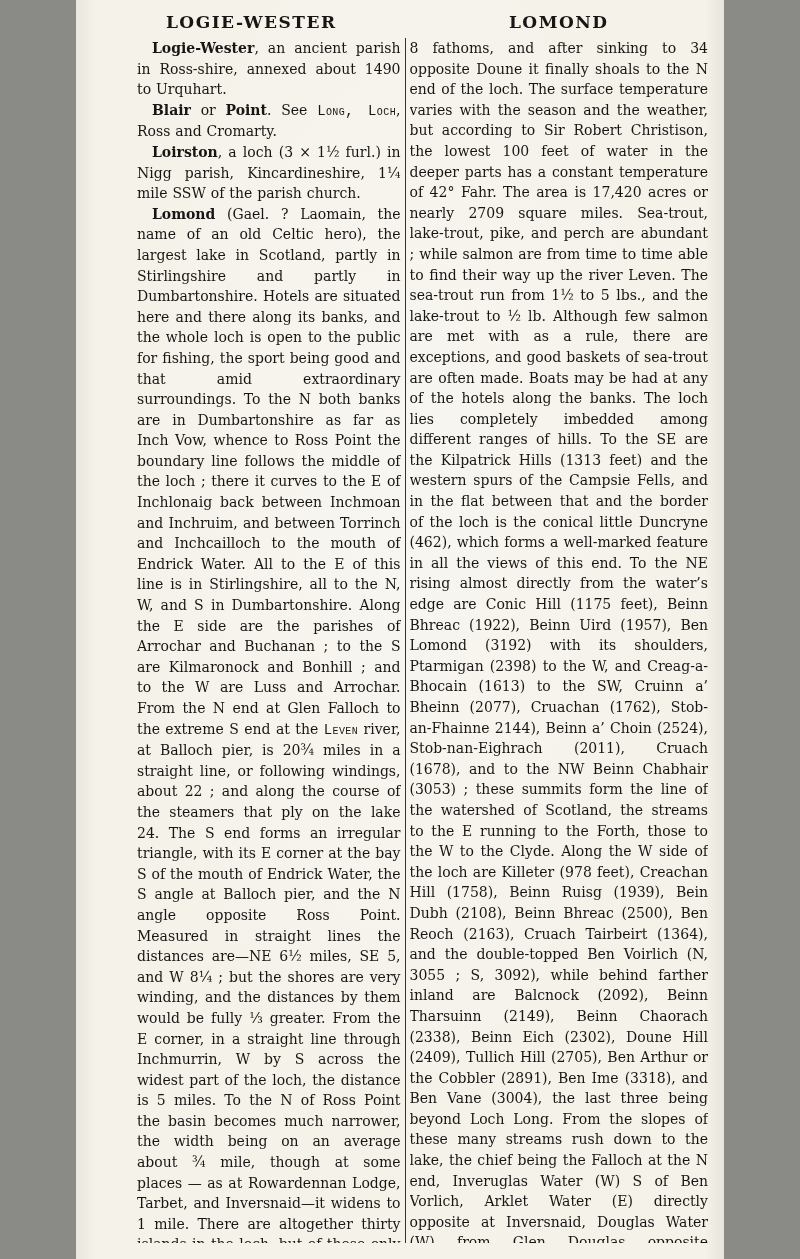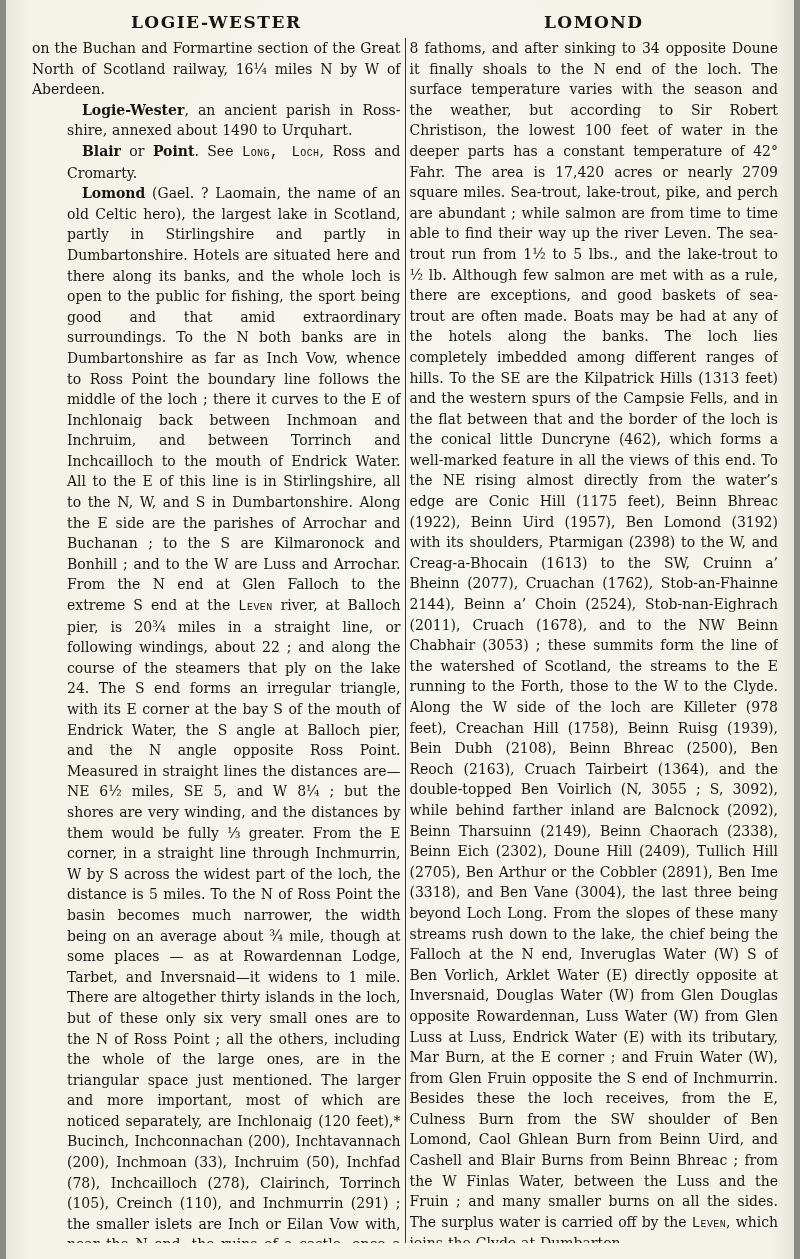--- a/index.html
+++ b/index.html
@@ -2,21 +2,21 @@
 <html lang="en"><head>
 <meta charset="utf-8">
 <style>
   html,body{margin:0;padding:0;}
   body{
     background:#8a8a86;
     font-family:"DejaVu Serif","Liberation Serif",serif;
   }
   .sheet{
     position:relative;
-    width:788px;height:1259px;
+    width:648px;height:1259px;
     margin:0 auto;
     background:#f5f2ea;
     background-image:radial-gradient(ellipse at 50% 40%, rgba(255,255,255,.35) 0%, rgba(0,0,0,0) 60%),
                      linear-gradient(90deg, rgba(0,0,0,.05) 0%, rgba(0,0,0,0) 3%, rgba(0,0,0,0) 97%, rgba(0,0,0,.06) 100%);
     color:#181614;
     overflow:hidden;
     box-sizing:border-box;
     padding:12px 16px 0 26px;
   }
   .heads{display:flex;}
@@ -65,23 +65,23 @@
 <div class="sheet" style="background-color: rgb(245, 242, 234); color: rgb(24, 22, 20);">
   <div class="heads">
     <div class="head">LOGIE-WESTER</div>
     <div class="gap"></div>
     <div class="head">LOMOND</div>
   </div>
 
   <div class="cols">
     <div class="col">
       <div id="col-left-body">
-          <p class="para"><span>on the Buchan and Formartine section of the Great North of Scotland railway, 16¼ miles N by W of Aberdeen.</span></p>
           <p class="para indent"><span class="b">Logie-Wester</span><span>, an ancient parish in Ross-shire, annexed about 1490 to Urquhart.</span></p>
           <p class="para indent"><span class="b">Blair</span><span> or </span><span class="b">Point</span><span>.  See </span><span class="sc">Long, Loch</span><span>, Ross and Cromarty.</span></p>
+          <p class="para indent"><span class="b">Loirston</span><span>, a loch (3 × 1½ furl.) in Nigg parish, Kincardineshire, 1¼ mile SSW of the parish church.</span></p>
           <p class="para indent"><span class="b">Lomond</span><span> (Gael. ? </span><span class="i">Laomain</span><span>, the name of an old Celtic hero), the largest lake in Scotland, partly in Stirlingshire and partly in Dumbartonshire.  Hotels are situated here and there along its banks, and the whole loch is open to the public for fishing, the sport being good and that amid extraordinary surroundings.  To the N both banks are in Dumbartonshire as far as Inch Vow, whence to Ross Point the boundary line follows the middle of the loch ; there it curves to the E of Inchlonaig back between Inchmoan and Inchruim, and between Torrinch and Inchcailloch to the mouth of Endrick Water.  All to the E of this line is in Stirlingshire, all to the N, W, and S in Dumbartonshire.  Along the E side are the parishes of Arrochar and Buchanan ; to the S are Kilmaronock and Bonhill ; and to the W are Luss and Arrochar.  From the N end at Glen Falloch to the extreme S end at the </span><span class="sc">Leven</span><span> river, at Balloch pier, is 20¾ miles in a straight line, or following windings, about 22 ; and along the course of the steamers that ply on the lake 24.  The S end forms an irregular triangle, with its E corner at the bay S of the mouth of Endrick Water, the S angle at Balloch pier, and the N angle opposite Ross Point.  Measured in straight lines the distances are—NE 6½ miles, SE 5, and W 8¼ ; but the shores are very winding, and the distances by them would be fully ⅓ greater.  From the E corner, in a straight line through Inchmurrin, W by S across the widest part of the loch, the distance is 5 miles.  To the N of Ross Point the basin becomes much narrower, the width being on an average about ¾ mile, though at some places — as at Rowardennan Lodge, Tarbet, and Inversnaid—it widens to 1 mile.  There are altogether thirty islands in the loch, but of these only six very small ones are to the N of Ross Point ; all the others, including the whole of the large ones, are in the triangular space just mentioned.  The larger and more important, most of which are noticed separately, are Inchlonaig (120 feet),* Bucinch, Inchconnachan (200), Inchtavannach (200), Inchmoan (33), Inchruim (50), Inchfad (78), Inchcailloch (278), Clairinch, Torrinch (105), Creinch (110), and Inchmurrin (291) ; the smaller islets are Inch or Eilan Vow with, near the N end, the ruins of a castle, once a stronghold of the Macfarlanes ; Inveruglas and Wallace’s Islands, off Inversnaid ; Tarbet Island, ¾ mile SE of Tarbet pier ; three islets off Rowardennan ; Ross Island, and another off Ross Point ; a group of small islets off Luss ; an islet off Inchmoan ; Ceardach E of Bucinch ; and Aber Island at the E corner.  The surface is 23 feet above sea-level, and a subsidence of less than 40 feet would again unite the waters with the sea across the narrow neck between Tarbet and Arrochar at the head of Loch Long.  In the prehistoric period after the appearance of man, and when our remote ancestors were sailing their log canoes over the site of </span></p>
         </div>
 
     </div>
     <div class="rule"></div>
     <div class="col">
       <div id="col-right-body">
           <p class="para"><span>8 fathoms, and after sinking to 34 opposite Doune it finally shoals to the N end of the loch.  The surface temperature varies with the season and the weather, but according to Sir Robert Christison, the lowest 100 feet of water in the deeper parts has a constant temperature of 42° Fahr.  The area is 17,420 acres or nearly 2709 square miles.  Sea-trout, lake-trout, pike, and perch are abundant ; while salmon are from time to time able to find their way up the river Leven.  The sea-trout run from 1½ to 5 lbs., and the lake-trout to ½ lb.  Although few salmon are met with as a rule, there are exceptions, and good baskets of sea-trout are often made.  Boats may be had at any of the hotels along the banks.  The loch lies completely imbedded among different ranges of hills.  To the SE are the Kilpatrick Hills (1313 feet) and the western spurs of the Campsie Fells, and in the flat between that and the border of the loch is the conical little Duncryne (462), which forms a well-marked feature in all the views of this end.  To the NE rising almost directly from the water’s edge are Conic Hill (1175 feet), Beinn Bhreac (1922), Beinn Uird (1957), Ben Lomond (3192) with its shoulders, Ptarmigan (2398) to the W, and Creag-a-Bhocain (1613) to the SW, Cruinn a’ Bheinn (2077), Cruachan (1762), Stob-an-Fhainne 2144), Beinn a’ Choin (2524), Stob-nan-Eighrach (2011), Cruach (1678), and to the NW Beinn Chabhair (3053) ; these summits form the line of the watershed of Scotland, the streams to the E running to the Forth, those to the W to the Clyde.  Along the W side of the loch are Killeter (978 feet), Creachan Hill (1758), Beinn Ruisg (1939), Bein Dubh (2108), Beinn Bhreac (2500), Ben Reoch (2163), Cruach Tairbeirt (1364), and the double-topped Ben Voirlich (N, 3055 ; S, 3092), while behind farther inland are Balcnock (2092), Beinn Tharsuinn (2149), Beinn Chaorach (2338), Beinn Eich (2302), Doune Hill (2409), Tullich Hill (2705), Ben Arthur or the Cobbler (2891), Ben Ime (3318), and Ben Vane (3004), the last three being beyond Loch Long.  From the slopes of these many streams rush down to the lake, the chief being the Falloch at the N end, Inveruglas Water (W) S of Ben Vorlich, Arklet Water (E) directly opposite at Inversnaid, Douglas Water (W) from Glen Douglas opposite Rowardennan, Luss Water (W) from Glen Luss at Luss, Endrick Water (E) with its tributary, Mar Burn, at the E corner ; and Fruin Water (W), from Glen Fruin opposite the S end of Inchmurrin.  Besides these the loch receives, from the E, Culness Burn from the SW shoulder of Ben Lomond, Caol Ghlean Burn from Beinn Uird, and Cashell and Blair Burns from Beinn Bhreac ; from the W Finlas Water, between the Luss and the Fruin ; and many smaller burns on all the sides.  The surplus water is carried off by the </span><span class="sc">Leven</span><span>, which joins the Clyde at Dumbarton.</span></p>
           <p class="para indent"><span>It is said that the old name of the lake was Leven, as that of the river still is, and that the present name was taken from the name of the Ben so late as about the 13th century.  From the old name came that applied to the whole district, viz., Levenax, the modern Lennox.  Traditionally, the waters of Loch Lomond have risen within the last 300 years, for Camden in his </span></p>
         </div>

